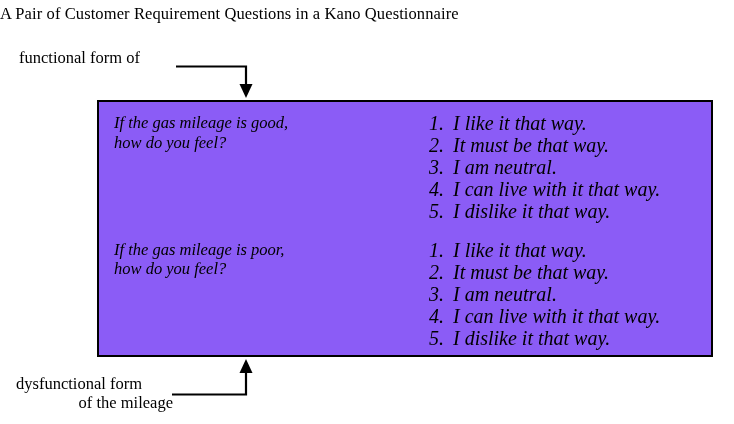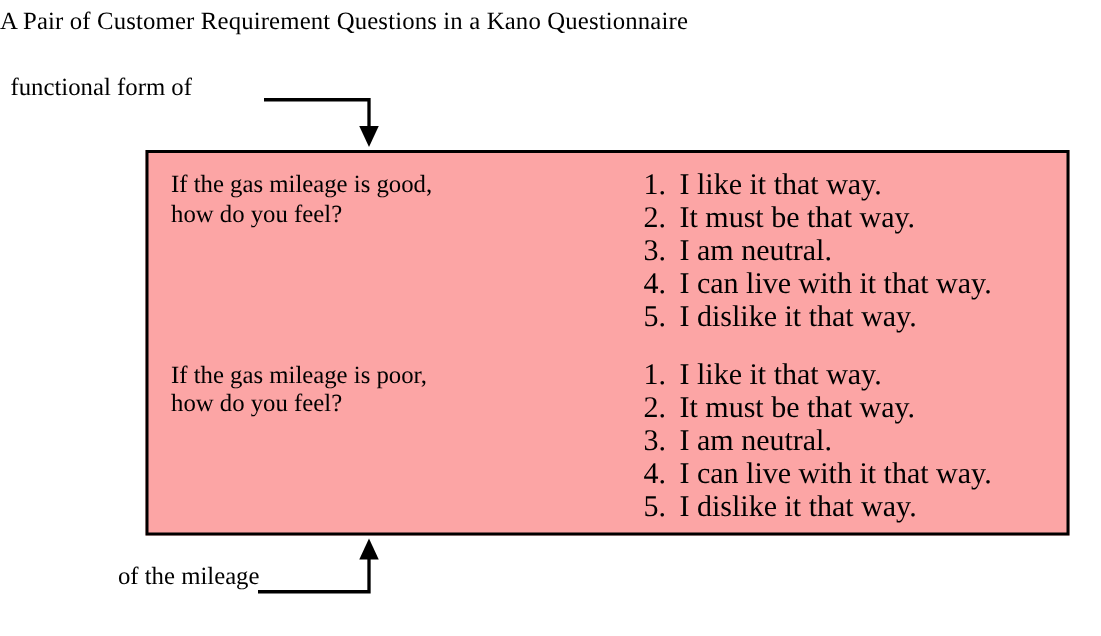--- a/index.html
+++ b/index.html
@@ -37,21 +37,21 @@
     white-space: nowrap;
   }
 
   
   .callout {
     position: absolute;
     font-size: 16.5px;
     line-height: 19px;
     white-space: nowrap;
   }
-  .callout .line1 { display: block; }
+  .callout .line1 { display: block; margin-left: 12px; }
   .callout .line2 { display: block; }
 
   #callout-functional {
     left: 7px;
     top: 48px;
     text-align: right;
     width: 172px;
   }
   #callout-functional .line1 { text-align: left; }
   #callout-functional .line2 { text-align: right; padding-right: 1px; margin-top: 36px; }
@@ -78,21 +78,22 @@
   
   #kano-table {
     position: absolute;
     left: 97px;
     top: 100px;
     width: 616px;
     height: 257px;
     border: 2px solid #000000;
     box-sizing: border-box;
     border-collapse: collapse;
-    background: #fca5a5;
+    background: #8b5cf6;
+    font-style: italic;
   }
   #kano-table table {
     width: 100%;
     height: 100%;
     border-collapse: collapse;
     table-layout: fixed;
   }
   #kano-table td {
     vertical-align: top;
     padding: 0;
@@ -142,20 +143,21 @@
 <div id="figure-root">
 
   <div class="figure-title">A Pair of Customer Requirement Questions in a Kano Questionnaire</div>
 
   <div class="callout" id="callout-functional">
     <span class="line1">functional form of</span>
     <span class="line2">the question</span>
   </div>
 
   <div class="callout" id="callout-dysfunctional">
+    <span class="line1">dysfunctional form</span>
     <span class="line2">of the mileage</span>
   </div>
 
   <svg id="leader-lines" viewBox="0 0 734 424">
 
     <path d="M 176 66.5 L 246 66.5 L 246 88" fill="none" stroke="#000000" stroke-width="2.2"></path>
     <polygon points="246,98 239.5,84 252.5,84" fill="#000000"></polygon>
 
     <path d="M 172 394.5 L 246 394.5 L 246 371" fill="none" stroke="#000000" stroke-width="2.2"></path>
     <polygon points="246,359 239.5,373 252.5,373" fill="#000000"></polygon>

